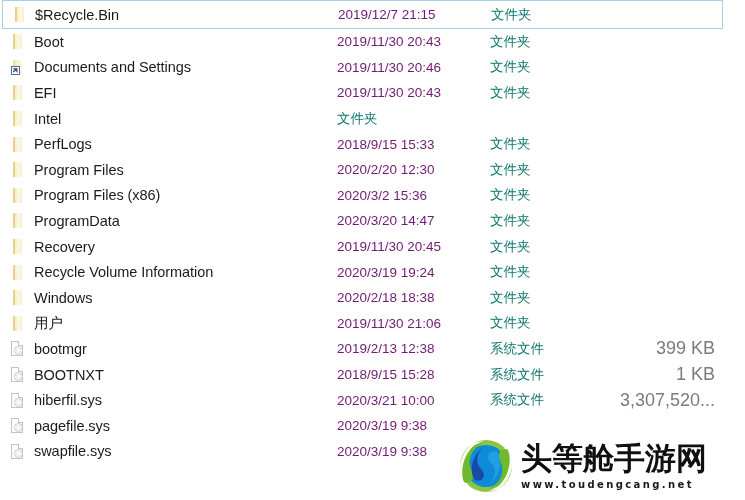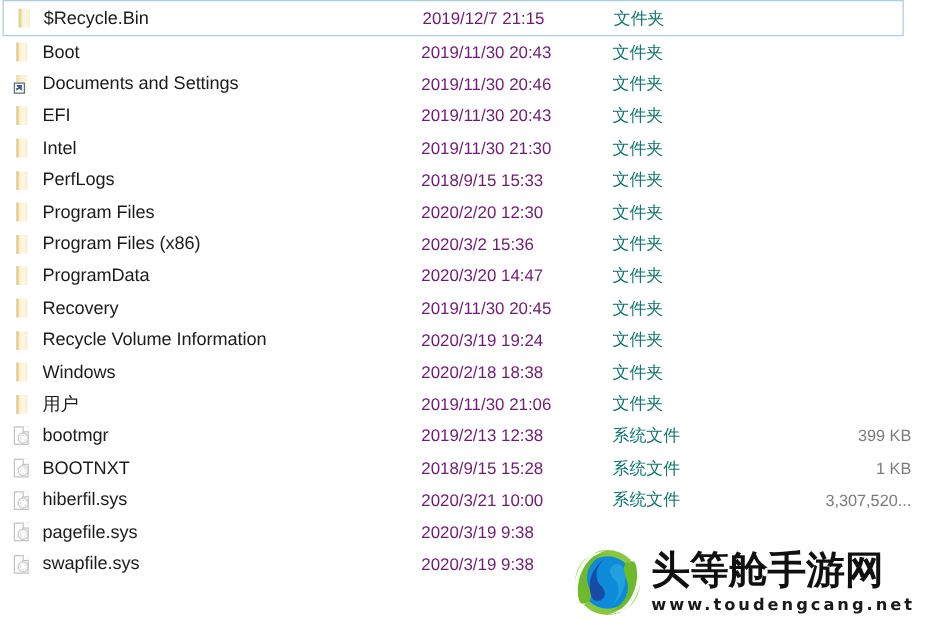--- a/index.html
+++ b/index.html
@@ -145,24 +145,24 @@
   .cell-type {
     flex: 0 0 110px;
     width: 110px;
     font-size: 13.5px;
     color: #0f766e;
     white-space: nowrap;
   }
 
   .cell-size {
     flex: 1 1 auto;
-    font-size: 13px;
+    font-size: 18px;
     color: #7b7b7b;
     text-align: right;
-    padding-right: 16px;
+    padding-right: 30px;
     white-space: nowrap;
   }
 
   
   #watermark {
     position: absolute;
     left: 455px;
     top: 432px;
     width: 290px;
     height: 68px;
@@ -187,21 +187,21 @@
     font-family: "DejaVu Sans", sans-serif;
     font-size: 31px;
     font-weight: bold;
     color: #101010;
     letter-spacing: 0px;
     line-height: 1.05;
     white-space: nowrap;
   }
   #watermark .wm-url {
     font-family: "DejaVu Sans", sans-serif;
-    font-size: 13px;
+    font-size: 10px;
     font-weight: bold;
     color: #1a1a1a;
     letter-spacing: 2.4px;
     white-space: nowrap;
     margin-top: 5px;
   }
 </style>
 </head>
 <body>
 
@@ -243,21 +243,20 @@
       <div class="cell-name">EFI</div>
       <div class="cell-date">2019/11/30 20:43</div>
       <div class="cell-type">文件夹</div>
       <div class="cell-size"></div>
     </div>
     <div class="row">
       <div class="cell-icon">
         <span class="icon-folder"></span>
       </div>
       <div class="cell-name">Intel</div>
-      <div class="cell-date">2019/11/30 21:30</div>
       <div class="cell-type">文件夹</div>
       <div class="cell-size"></div>
     </div>
     <div class="row">
       <div class="cell-icon">
         <span class="icon-folder"></span>
       </div>
       <div class="cell-name">PerfLogs</div>
       <div class="cell-date">2018/9/15 15:33</div>
       <div class="cell-type">文件夹</div>

